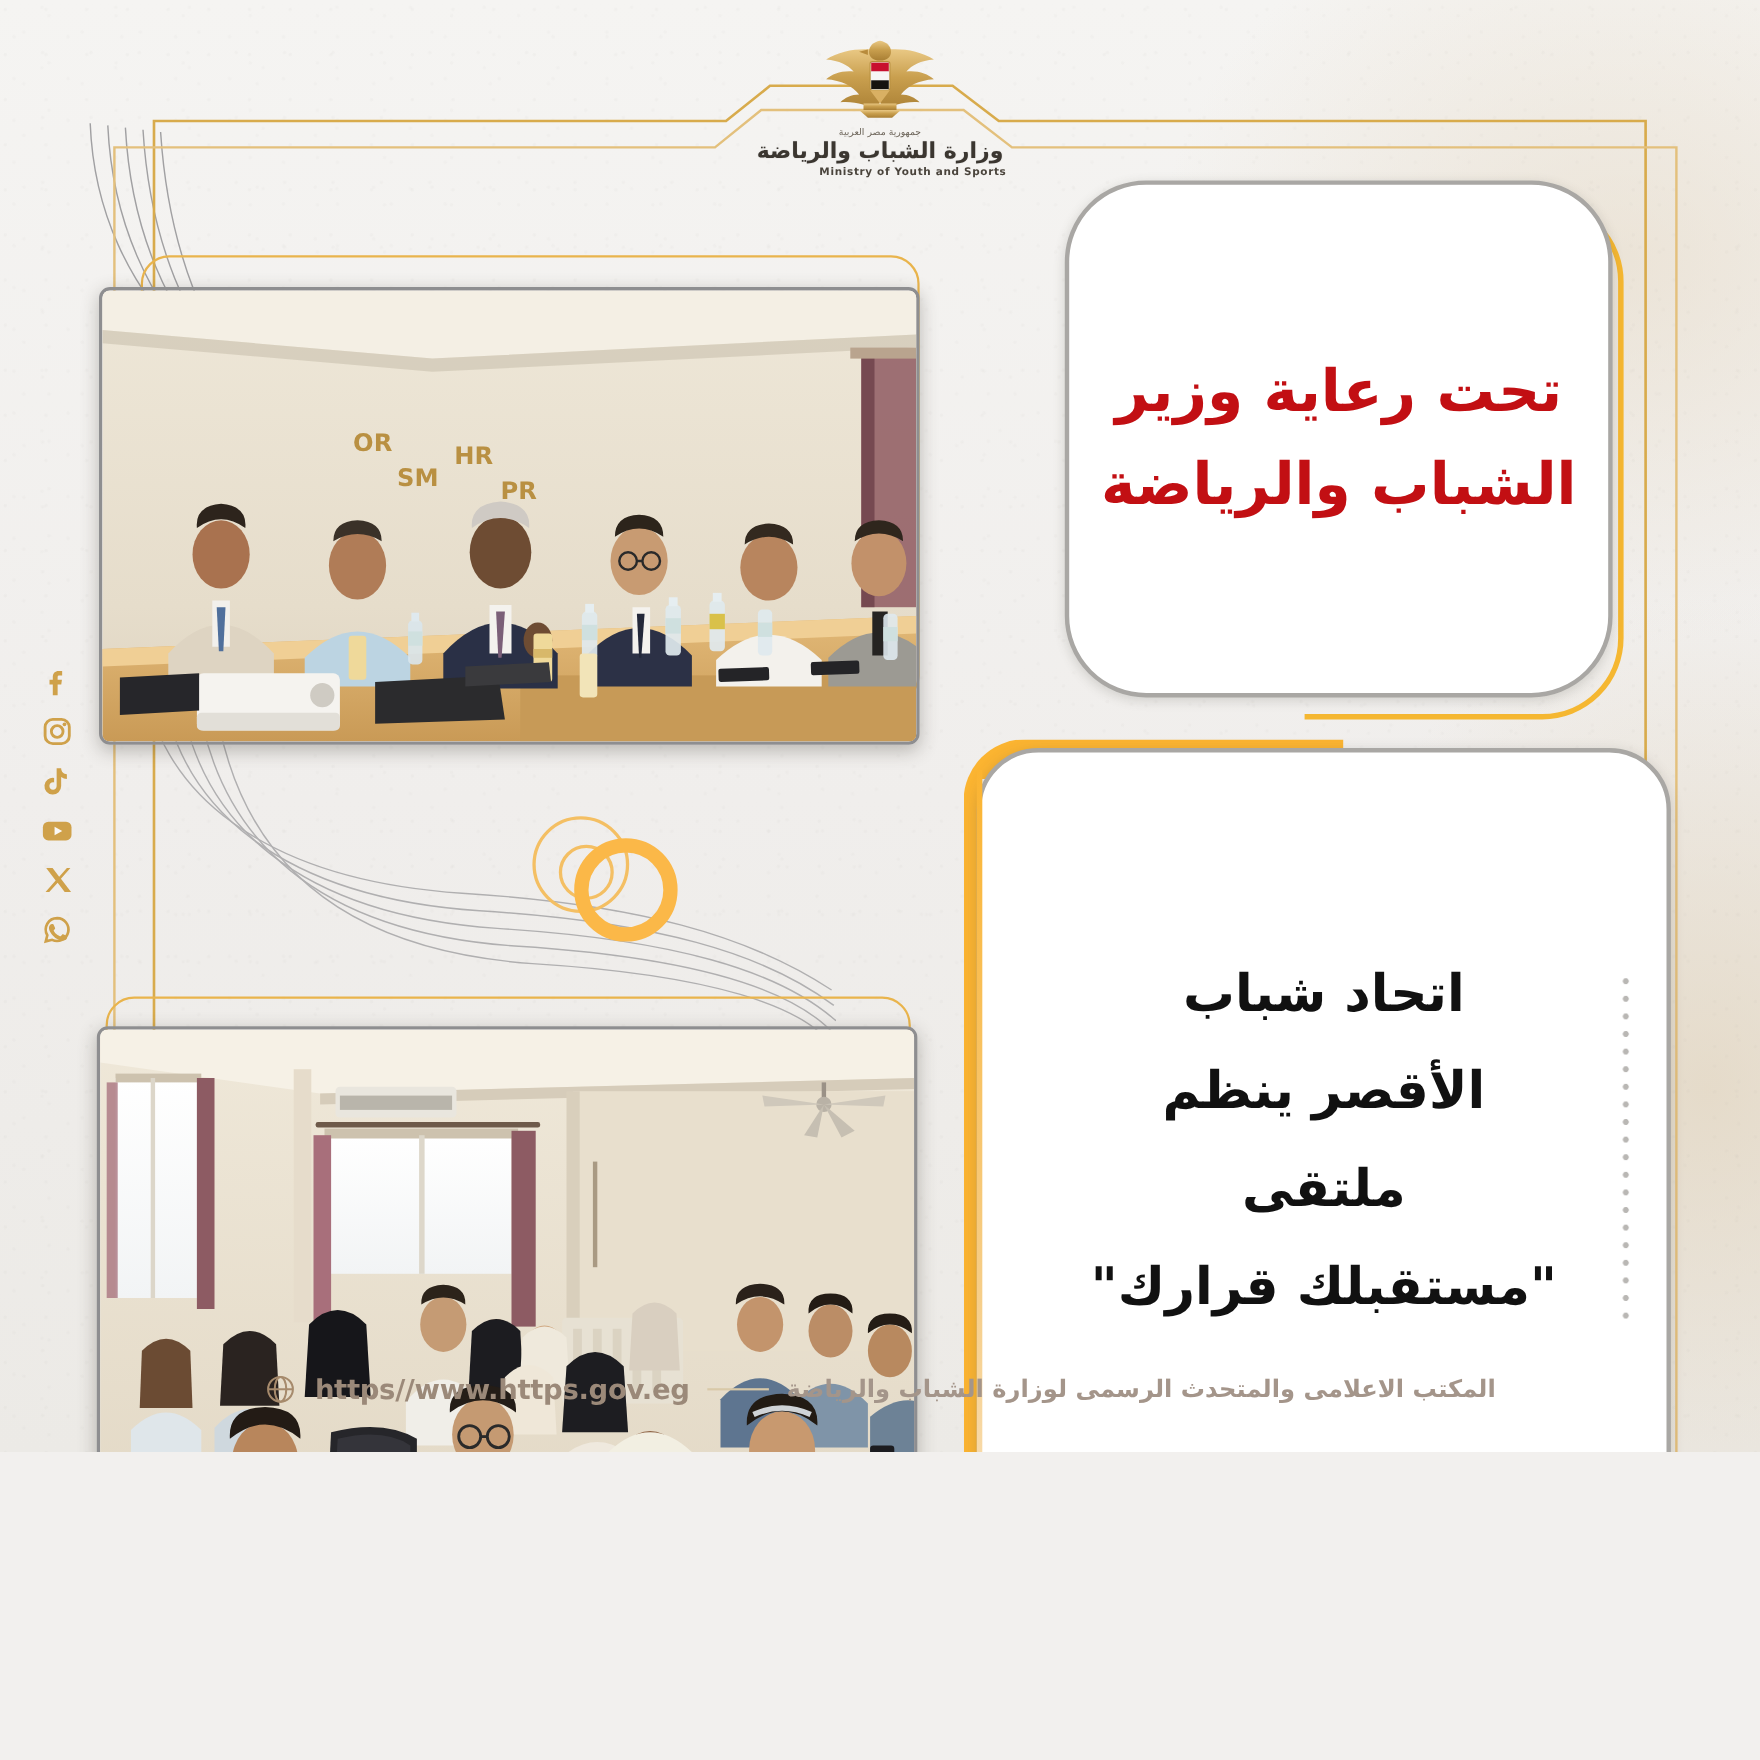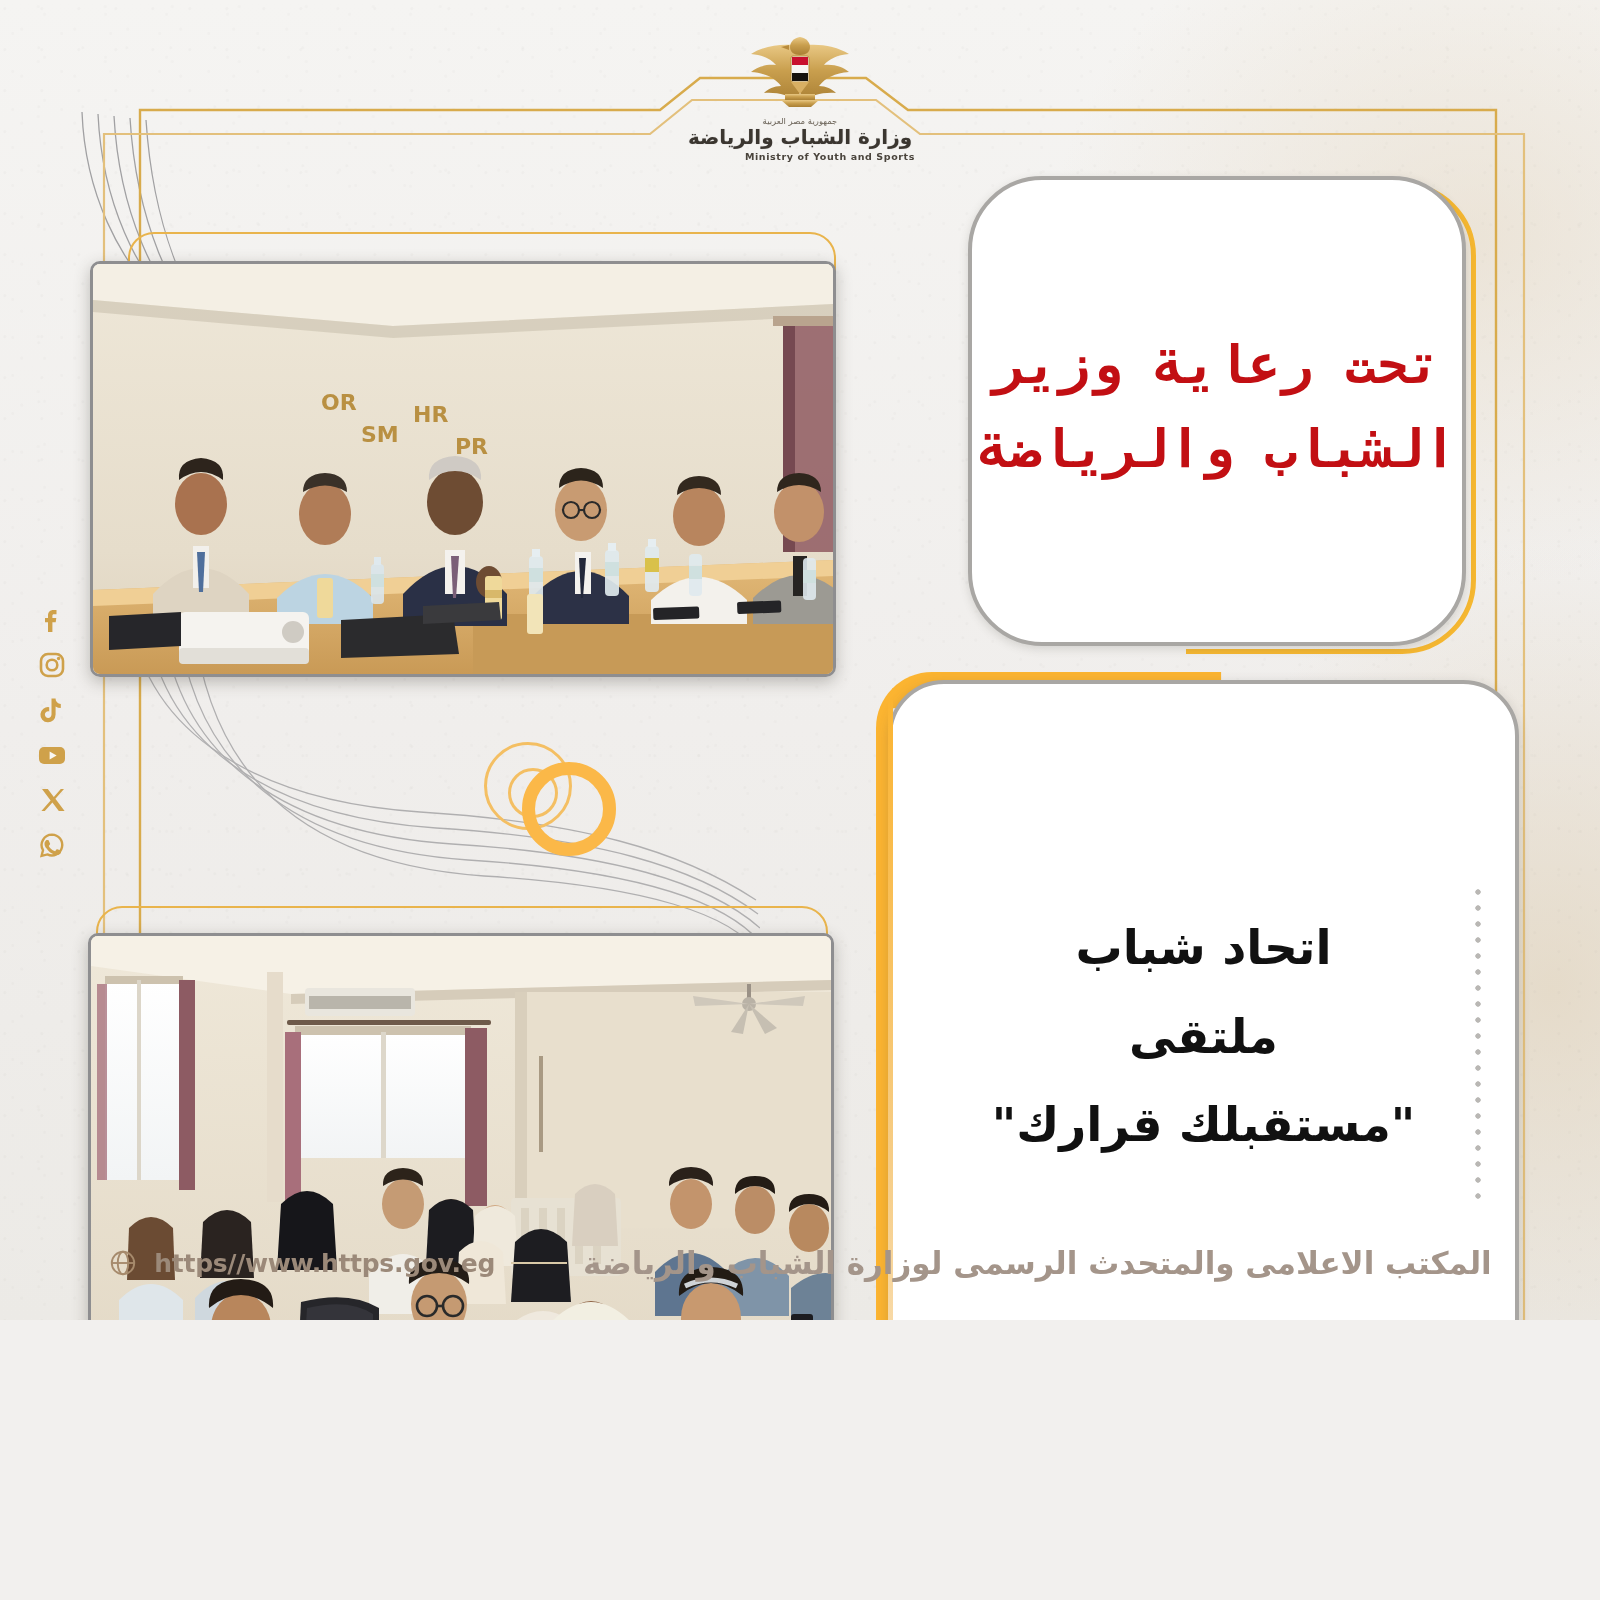--- a/index.html
+++ b/index.html
@@ -63,23 +63,23 @@
 
   
   .ring{position:absolute;border-radius:50%;z-index:2;}
   .ring-a{left:484px;top:742px;width:82px;height:82px;border:3px solid #f4bf63;}
   .ring-b{left:508px;top:768px;width:44px;height:44px;border:3px solid #f4bf63;}
   .ring-c{left:522px;top:762px;width:68px;height:68px;border:13px solid #fbb848;}
   .ring-d{left:250px;top:1342px;width:88px;height:88px;border:16px solid #fbb848;z-index:2;}
 
   
   .card{position:absolute;background:#fff;z-index:5;}
-  .card-1{left:968px;top:176px;width:490px;height:462px;border-radius:74px;
+  .card-1{left:968px;top:164px;width:490px;height:462px;border-radius:74px;
     border:4px solid #a9a7a4;
-    box-shadow:0 3px 10px rgba(80,75,68,.18);font-family:Liberation Mono, monospace;}
+    box-shadow:0 3px 10px rgba(80,75,68,.18);}
   .card-1-gold{position:absolute;left:976px;top:182px;width:490px;height:462px;
     border-radius:74px;border:5px solid #f5b731;z-index:4;
     clip-path:polygon(42% 0,140% 0,140% 140%,42% 140%);}
   .card-1 .txt{position:absolute;inset:0;display:flex;flex-direction:column;
     align-items:center;justify-content:center;gap:26px;direction:rtl;}
   .card-1 .line{color:#c20f13;font-size:53px;font-weight:700;line-height:1.1;
     white-space:nowrap;letter-spacing:0px;}
 
   .card-2{left:888px;top:680px;width:578px;height:706px;border-radius:56px;
     border:4px solid #a9a7a4;box-shadow:0 3px 12px rgba(80,75,68,.20);padding-left:45px;}
@@ -92,21 +92,21 @@
   .card-2 .txt{position:absolute;inset:0;display:flex;flex-direction:column;
     align-items:center;justify-content:center;gap:36px;direction:rtl;}
   .card-2 .line{color:#111;font-size:47px;font-weight:600;line-height:1.12;white-space:nowrap;}
   .dots{position:absolute;right:34px;top:200px;width:6px;height:320px;z-index:6;
     background-image:radial-gradient(circle,#b9b7b4 0 2.4px,transparent 3px);
     background-size:6px 16px;background-repeat:repeat-y;}
 
   
   .footer{position:absolute;left:0;right:0;bottom:34px;height:46px;z-index:6;
     display:flex;align-items:center;justify-content:center;gap:16px;direction:rtl;}
-  .footer .f-ar{color:#a4958a;font-size:31px;font-weight:600;letter-spacing:0px;}
+  .footer .f-ar{color:#a4958a;font-size:22px;font-weight:600;letter-spacing:0px;}
   .footer .dash{width:56px;height:2px;background:#d9c9a8;}
   .footer .url{color:#9b8979;font-size:25px;font-weight:700;letter-spacing:-.3px;direction:ltr;}
   .footer .globe{width:30px;height:30px;display:block;}
 </style>
 </head>
 <body>
 
 <div id="poster">
 
   <svg class="swoosh sw-tl" width="760" height="560" viewBox="0 0 760 560">
@@ -470,20 +470,21 @@
       <div class="line">تحت رعاية وزير</div>
       <div class="line">الشباب والرياضة</div>
     </div>
   </div>
 
   <div class="card-2-gold"></div>
   <div class="card card-2">
     <div class="dots"></div>
     <div class="txt">
       <div class="line">اتحاد شباب</div>
+      <div class="line">الأقصر ينظم</div>
       <div class="line">ملتقى</div>
       <div class="line">"مستقبلك قرارك"</div>
     </div>
   </div>
   <div class="card-2-goldline"></div>
 
   <div class="footer">
     <div class="f-ar">المكتب الاعلامى  والمتحدث الرسمى لوزارة الشباب والرياضة</div>
     <div class="dash"></div>
     <div class="url">https//www.https.gov.eg</div>

